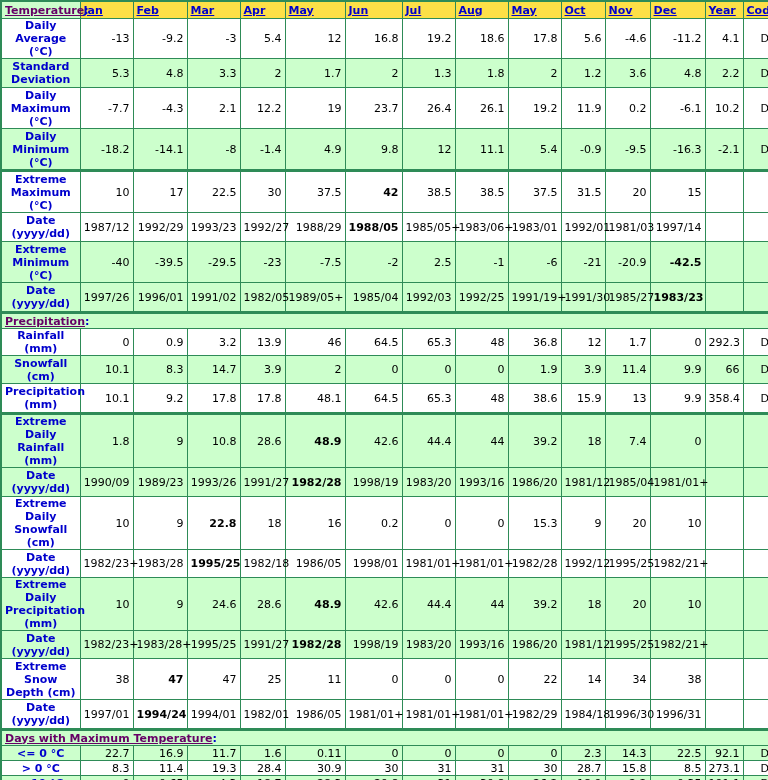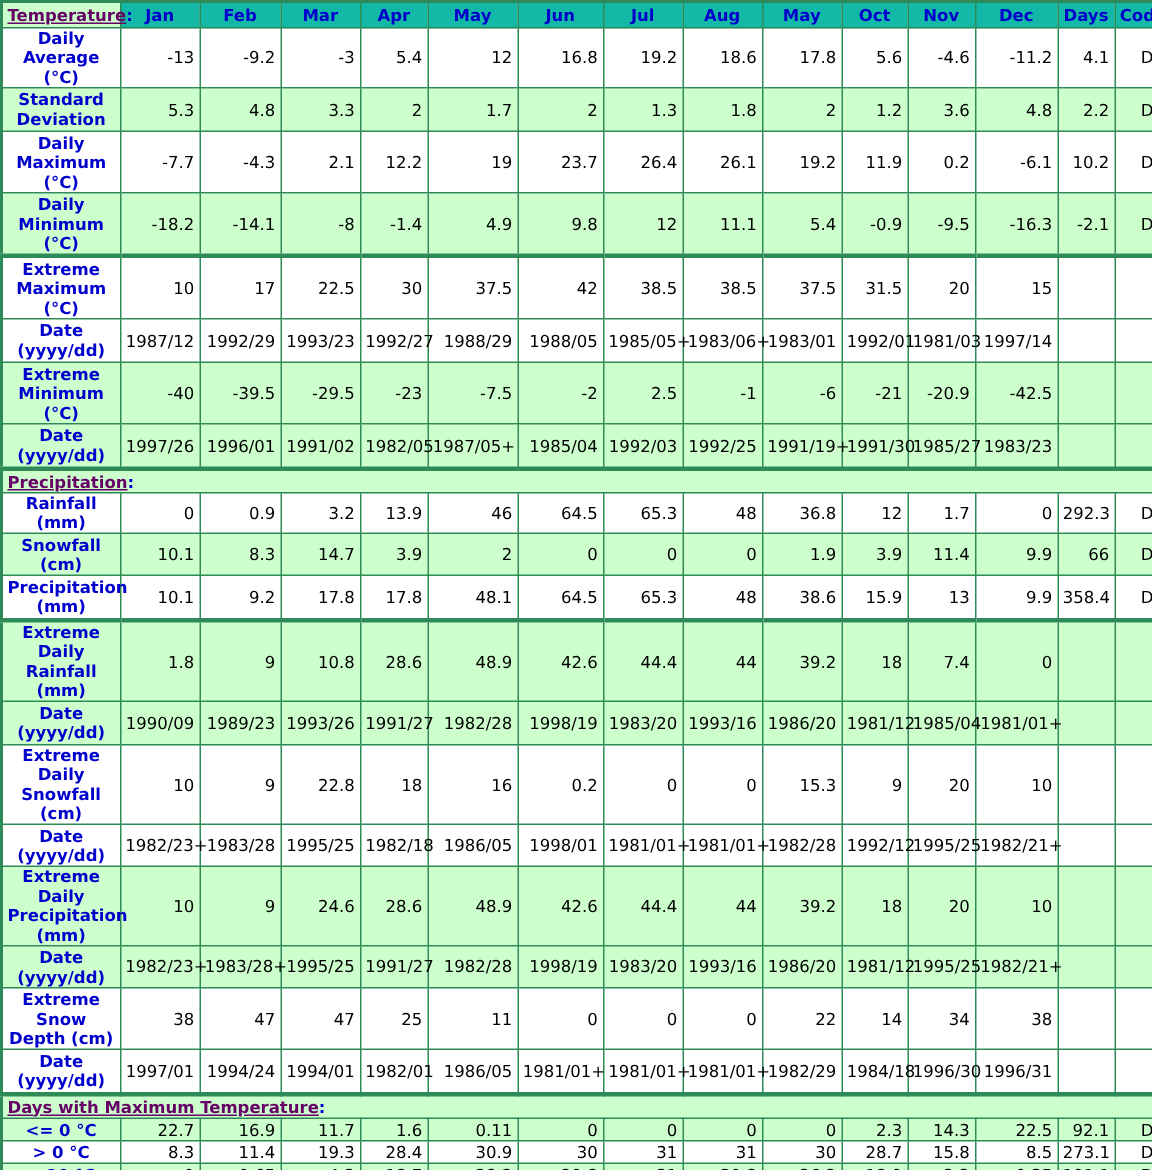--- a/index.html
+++ b/index.html
@@ -14,28 +14,28 @@
   }
   table.climate td, table.climate th {
     border: 1px solid #2e8b57;
     padding: 0 3px;
     vertical-align: middle;
     line-height: 13px;
   }
   td.num { text-align: right; }
   td.code { text-align: right; }
   td.lbl { color: #0000cc; font-weight: bold; text-align: center; }
-  th.mon { color: #0000cc; font-weight: bold; text-align: center; background: #14b8a6; }
+  th.mon { color: #0000cc; font-weight: bold; text-align: left; background: #fde047; text-decoration: underline; }
   td.sect { background: #ccffcc; color: #660066; font-weight: bold; text-align: left; }
   td.sect .sect-link { text-decoration: underline; color: #660066; }
   td.sect .colon { color: #0000cc; }
   tr.g td { background: #ccffcc; }
   tr.w td { background: #ffffff; }
   tr.topsep td { border-top: 3px solid #2e8b57; margin-top: 28px; }
-  .b { font-weight: normal; }
+  .b { font-weight: bold; }
   .h18 td, .h18 th { height: 16px; }
   .h28 td { height: 27px; }
   .h30 td { height: 28px; }
   .h42 td { height: 40px; }
   .h16 td { height: 14px; }
 </style>
 </head>
 <body>
 
 <table class="climate">
@@ -64,21 +64,21 @@
       <th class="mon">Mar</th>
       <th class="mon">Apr</th>
       <th class="mon">May</th>
       <th class="mon">Jun</th>
       <th class="mon">Jul</th>
       <th class="mon">Aug</th>
       <th class="mon">May</th>
       <th class="mon">Oct</th>
       <th class="mon">Nov</th>
       <th class="mon">Dec</th>
-      <th class="mon">Days</th>
+      <th class="mon">Year</th>
       <th class="mon">Code</th>
     </tr>
   </thead>
   <tbody id="tbody">
       <tr class="w h28">
         <td class="lbl">Daily Average (°C)</td>
         <td class="num">-13</td>
         <td class="num">-9.2</td>
         <td class="num">-3</td>
         <td class="num">5.4</td>
@@ -194,21 +194,21 @@
         <td class="num b">-42.5</td>
         <td class="num"></td>
         <td class="code"></td>
       </tr>
       <tr class="g h30">
         <td class="lbl">Date (yyyy/dd)</td>
         <td class="num">1997/26</td>
         <td class="num">1996/01</td>
         <td class="num">1991/02</td>
         <td class="num">1982/05</td>
-        <td class="num">1987/05+</td>
+        <td class="num">1989/05+</td>
         <td class="num">1985/04</td>
         <td class="num">1992/03</td>
         <td class="num">1992/25</td>
         <td class="num">1991/19+</td>
         <td class="num">1991/30</td>
         <td class="num">1985/27</td>
         <td class="num b">1983/23</td>
         <td class="num"></td>
         <td class="code"></td>
       </tr>

